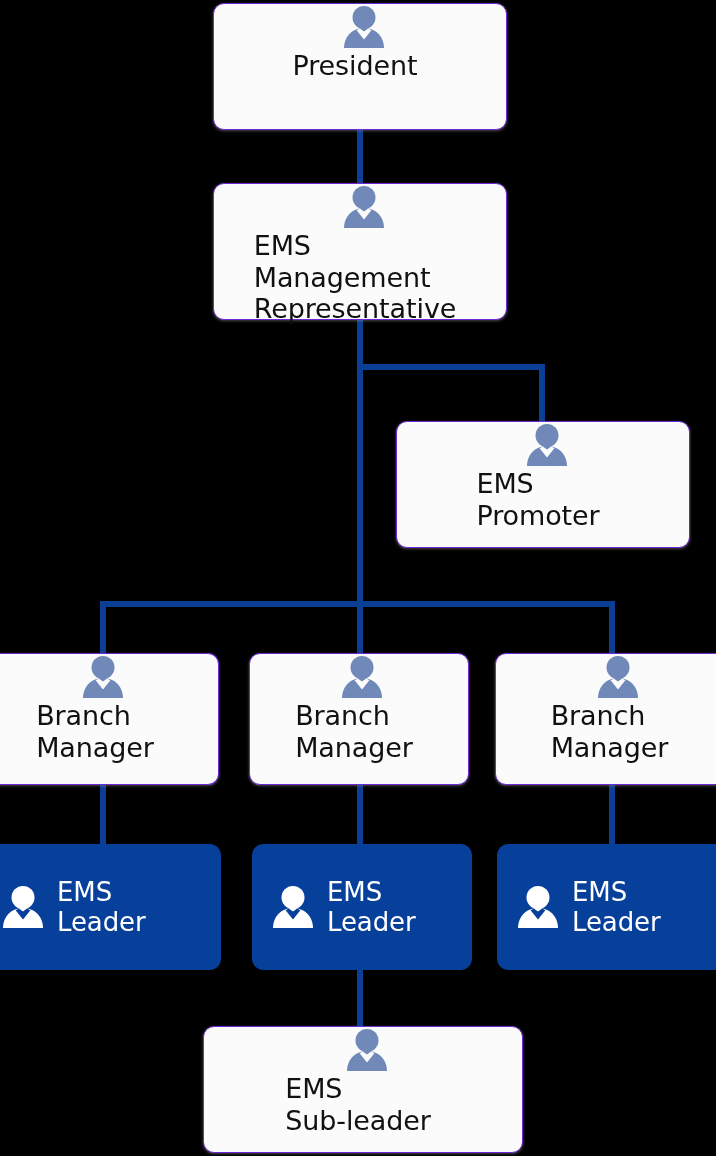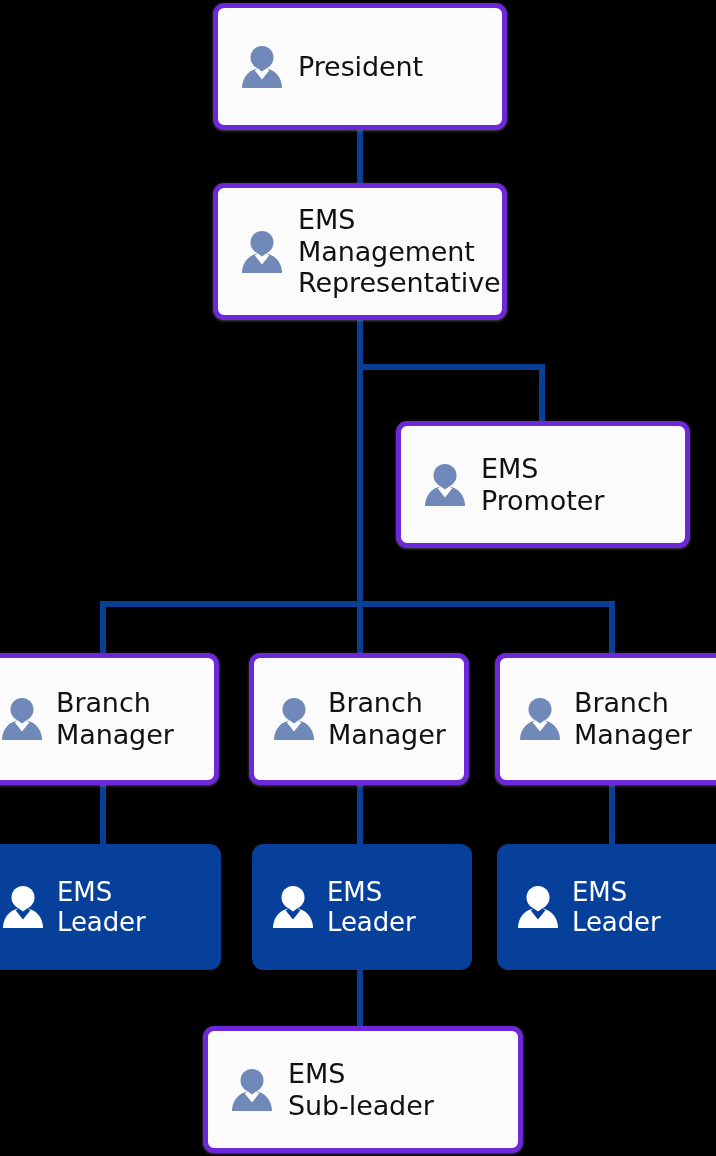--- a/index.html
+++ b/index.html
@@ -28,22 +28,23 @@
   
   .node {
     position: absolute;
     box-sizing: border-box;
     display: flex;
     align-items: center;
     border-radius: 11px;
   }
   .node.light {
     background: #fbfbfb;
-    border: 5px solid #6d28d9;
+    border: 1px solid #6d28d9;
     box-shadow: 0 1px 3px rgba(130,130,130,0.55);
+    flex-direction: column;
   }
   .node.dark {
     background: #07409a;
     border: 1px solid #07409a;
   }
 
   .node-icon {
     flex: 0 0 auto;
     position: relative;
     width: 44px;

